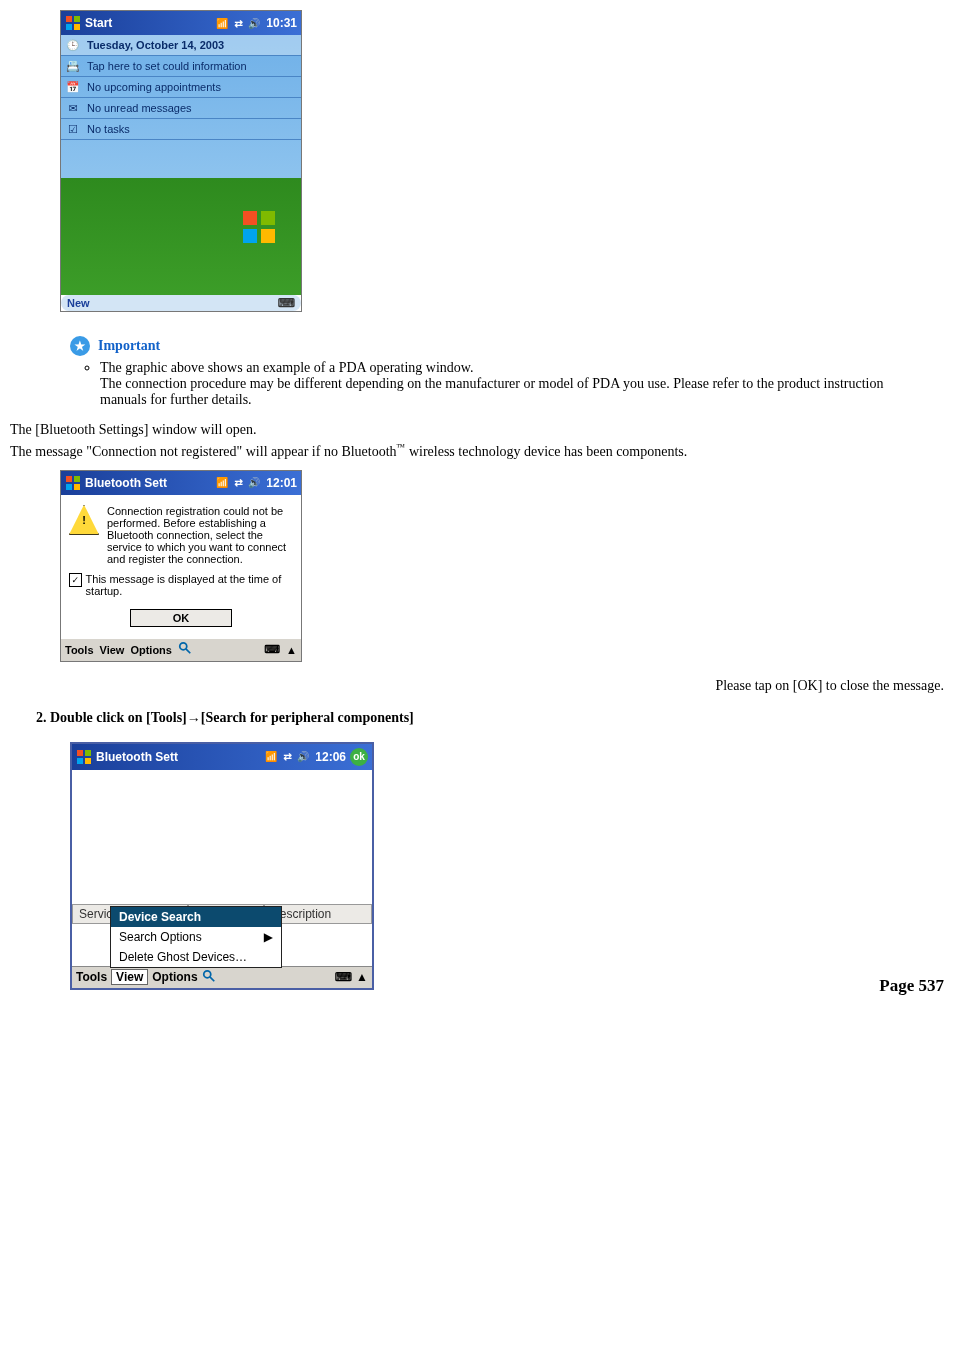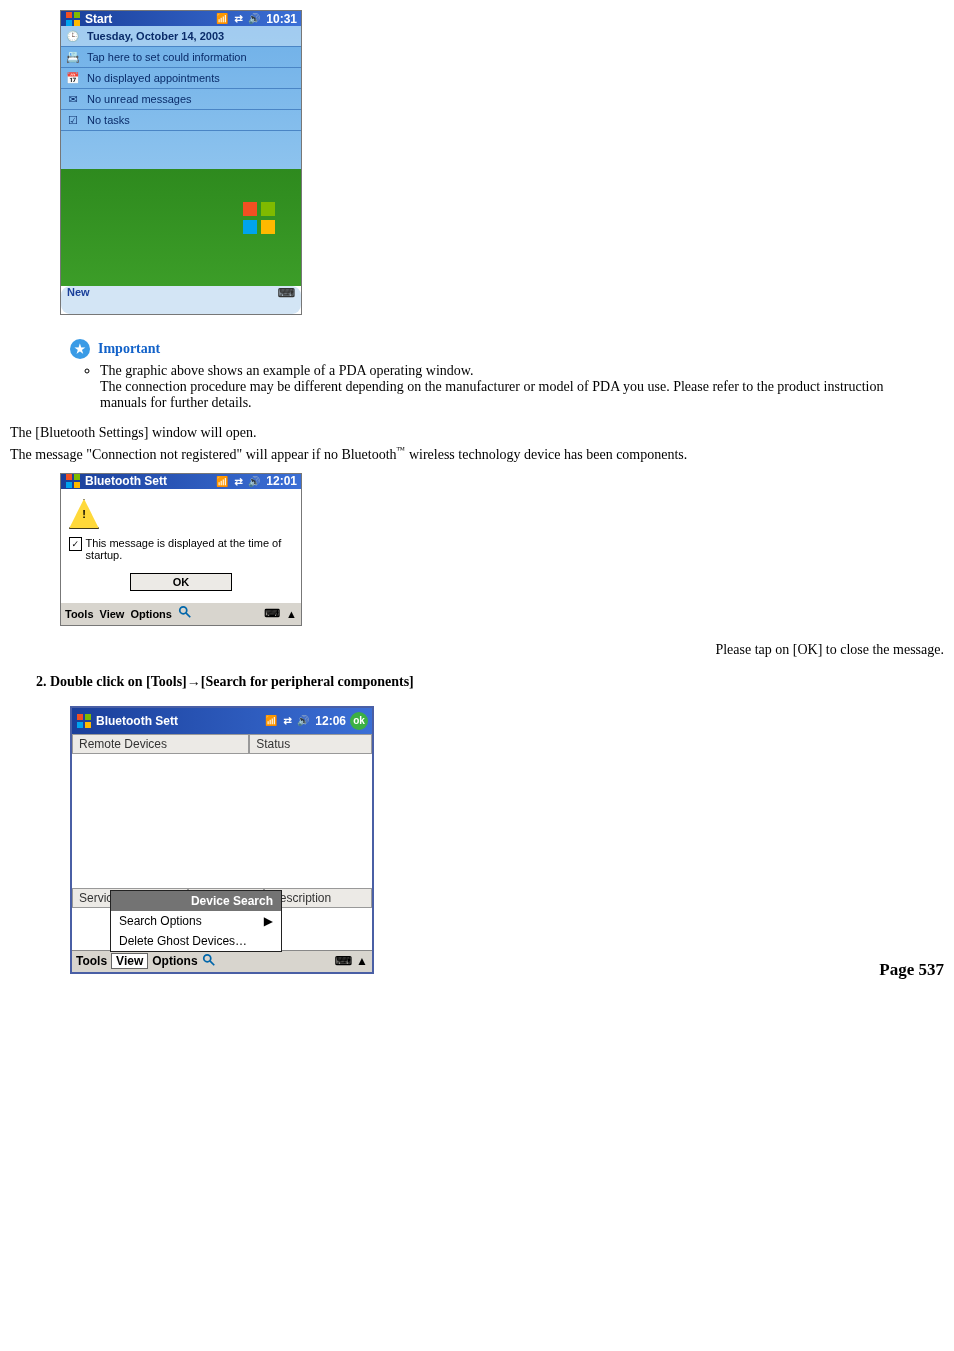--- a/index.html
+++ b/index.html
@@ -12,21 +12,21 @@
     position: relative;
   }
   .pda {
     width: 240px;
     border: 1px solid #777;
     margin-left: 50px;
   }
   .titlebar {
     background: linear-gradient(to right, #1a3f9a, #3b6fd6);
     color: #fff;
-    height: 15px;
+    height: 24px;
     display: flex;
     align-items: center;
     font-family: Tahoma, sans-serif;
     font-size: 12px;
     font-weight: bold;
     padding: 0 4px;
     gap: 4px;
   }
   .win-flag {
     width: 16px; height: 16px;
@@ -57,23 +57,23 @@
     align-items: center; justify-content: center;
     font-size: 11px;
   }
   .bliss-logo {
     position: absolute;
     right: 24px; bottom: 50px;
     width: 36px; height: 36px;
   }
   .pda-footer {
     background: #d3e5f5;
-    height: 28px;
-    display: flex;
-    align-items: flex-start;
+    height: 16px;
+    display: flex;
+    align-items: center;
     padding: 0 6px;
     font-family: Tahoma, sans-serif;
     font-size: 11px;
     color: #1a3f9a;
     font-weight: bold;
     border-radius: 9px;
   }
   .sip-icon { margin-left: auto; font-size: 12px; color:#333;}
   .important-hdr {
     margin: 24px 0 4px 60px;
@@ -182,21 +182,21 @@
   }
   .popup-menu {
     position:absolute;
     bottom: 20px; left: 38px;
     width: 170px;
     background:#fff;
     border:1px solid #222;
     font-size:12px;
   }
   .popup-menu div { padding: 3px 8px; display:flex; align-items:center;}
-  .popup-menu .sel { background:#737373; color:#fff; font-weight:bold;justify-content:flex-end;}
+  .popup-menu .sel { background:#0c4a6e; color:#fff; font-weight:bold;}
   .popup-menu .arrow { margin-left:auto;}
   .toolbar2 {
     background:#d8d5ce; padding:2px 4px;
     font-weight:bold; display:flex; align-items:center; gap:4px;
     border-top:1px solid #888;
   }
   .toolbar2 .hl { background:#fff; border:1px solid #666;padding:0 4px;}
   .page-num {
     position:absolute;
     right: 10px;
@@ -232,21 +232,21 @@
     <div class="today-row">
       <span class="row-icon">🕒</span>
       <span>Tuesday, October 14, 2003</span>
     </div>
     <div class="today-row">
       <span class="row-icon">📇</span>
       <span>Tap here to set could information</span>
     </div>
     <div class="today-row">
       <span class="row-icon">📅</span>
-      <span>No displayed appointments</span>
+      <span>No upcoming appointments</span>
     </div>
     <div class="today-row">
       <span class="row-icon">✉</span>
       <span>No unread messages</span>
     </div>
     <div class="today-row">
       <span class="row-icon">☑</span>
       <span>No tasks</span>
     </div>
     <div class="bliss-logo">
@@ -293,20 +293,21 @@
     <span>Bluetooth Sett</span>
     <span class="spacer"></span>
     <span class="tray-icon">📶</span>
     <span class="tray-icon">⇄</span>
     <span class="tray-icon">🔊</span>
     <span>12:01</span>
   </div>
   <div class="bt-body">
     <div class="dlg-area">
       <div class="warn-ico">!</div>
+      <div style="flex:1;">Connection registration could not be performed. Before establishing a Bluetooth connection, select the service to which you want to connect and register the connection.</div>
     </div>
     <div class="chk-row">
       <span style="border:1px solid #000;width:12px;height:12px;display:inline-flex;align-items:center;justify-content:center;font-size:9px;">✓</span>
       <span>This message is displayed at the time of startup.</span>
     </div>
     <div class="ok-btn">OK</div>
   </div>
   <div class="toolbar">
     <span>Tools</span>
     <span>View</span>
@@ -338,24 +339,20 @@
           <rect x="9" y="9" width="6" height="6" fill="#ffb900"></rect>
         </svg>
     </span>
     <span>Bluetooth Sett</span>
     <span class="spacer"></span>
     <span class="tray-icon">📶</span>
     <span class="tray-icon">⇄</span>
     <span class="tray-icon">🔊</span>
     <span>12:06</span>
     <span class="ok-badge">ok</span>
-  </div>
-  <div class="listhdr">
-    <div style="flex:1.5">Remote Devices</div>
-    <div style="flex:1">Status</div>
   </div>
   <div class="listarea"></div>
   <div class="listhdr">
     <div style="flex:1.3">Service Name</div>
     <div style="flex:0.8">Status</div>
     <div style="flex:1.2">Description</div>
   </div>
   <div class="listarea2"></div>
 
   <div class="popup">

